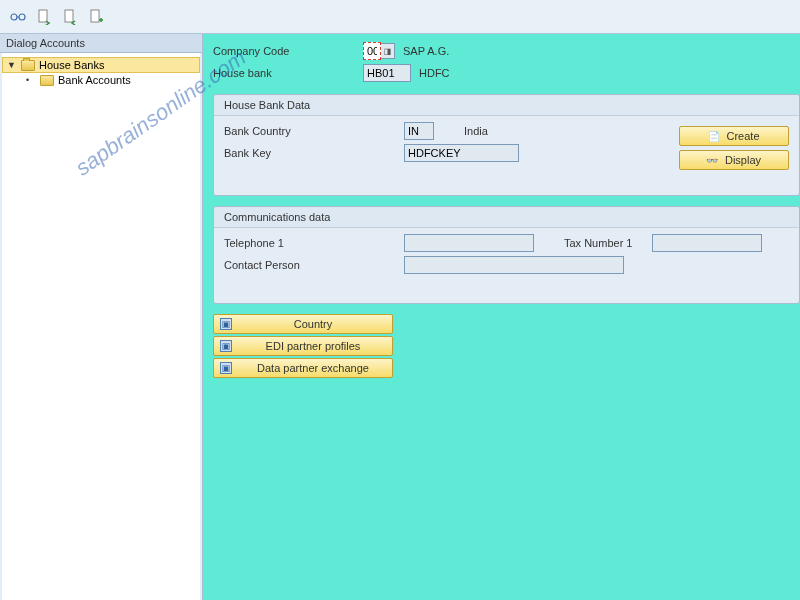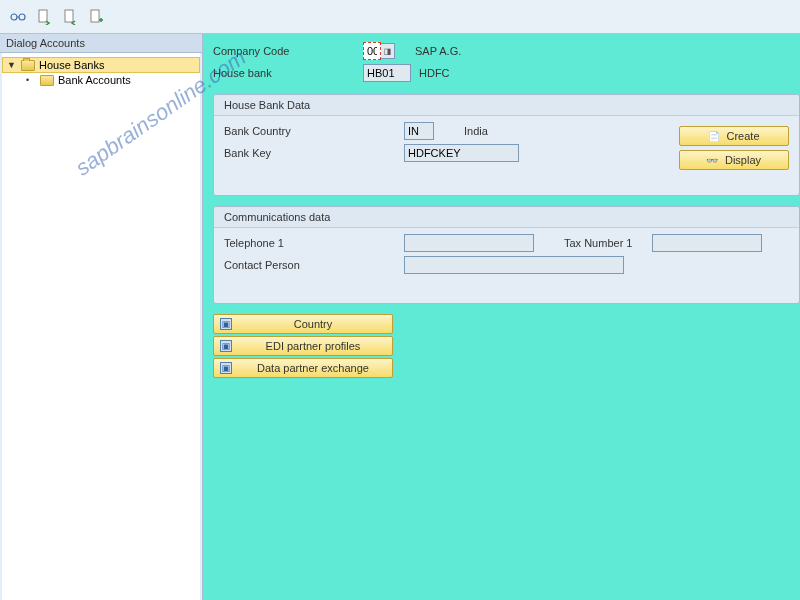--- a/index.html
+++ b/index.html
@@ -17,21 +17,21 @@
 .folder-icon { width: 14px; height: 11px; background: linear-gradient(#fce79f,#e8c850); border: 1px solid #c0a030; border-radius: 1px; position: relative; }
 .folder-icon.open::before { content: ""; position: absolute; top: -3px; left: 1px; width: 5px; height: 2px; background: #e8c850; border: 1px solid #c0a030; border-bottom: none; border-radius: 1px 1px 0 0; }
 .right-panel { flex: 1; background: #5eead4; padding: 8px 0 8px 10px; overflow: hidden; }
 .header-fields { margin-bottom: 12px; }
 .field-row { display: flex; align-items: center; margin-bottom: 4px; }
 .field-label { width: 150px; color: #333; font-size: 11px; }
 .field-input { height: 18px; border: 1px solid #7a9ab8; background: #fff; padding: 0 3px; font-size: 11px; }
 .field-input.readonly { background: #e0e8f0; }
 .field-input.focus { border: 1px dashed #d04030; }
 .f4-icon { width: 14px; height: 16px; background: #e0e8f0; border: 1px solid #7a9ab8; border-left: none; display: flex; align-items: center; justify-content: center; font-size: 8px; color: #555; cursor: pointer; }
-.field-desc { margin-left: 20px; color: #333; font-size: 11px; }
+.field-desc { margin-left: 8px; color: #333; font-size: 11px; }
 .group-box { border: 1px solid #a8bdd4; background: #e4ecf5; border-radius: 3px; margin-bottom: 10px; padding-bottom: 19px; }
 .group-title { padding: 4px 10px; font-size: 11px; color: #333; background: #dde8f3; border-bottom: 1px solid #c0d0e0; border-radius: 3px 3px 0 0; }
 .group-body { padding: 6px 10px; }
 .group-row { display: flex; align-items: center; margin-bottom: 4px; }
 .group-label { width: 180px; font-size: 11px; color: #333; }
 .hbd-row { display: flex; }
 .hbd-left { flex: 1; }
 .hbd-right { width: 110px; display: flex; flex-direction: column; gap: 4px; padding-top: 4px; }
 .sap-btn { height: 20px; background: linear-gradient(#fef4c8,#f7dc6a); border: 1px solid #c0a030; border-radius: 2px; display: flex; align-items: center; justify-content: center; font-size: 11px; color: #333; cursor: pointer; gap: 6px; padding: 0 8px; }
 .sap-btn .bicon { width: 12px; height: 12px; display: flex; align-items: center; justify-content: center; font-size: 10px; }

